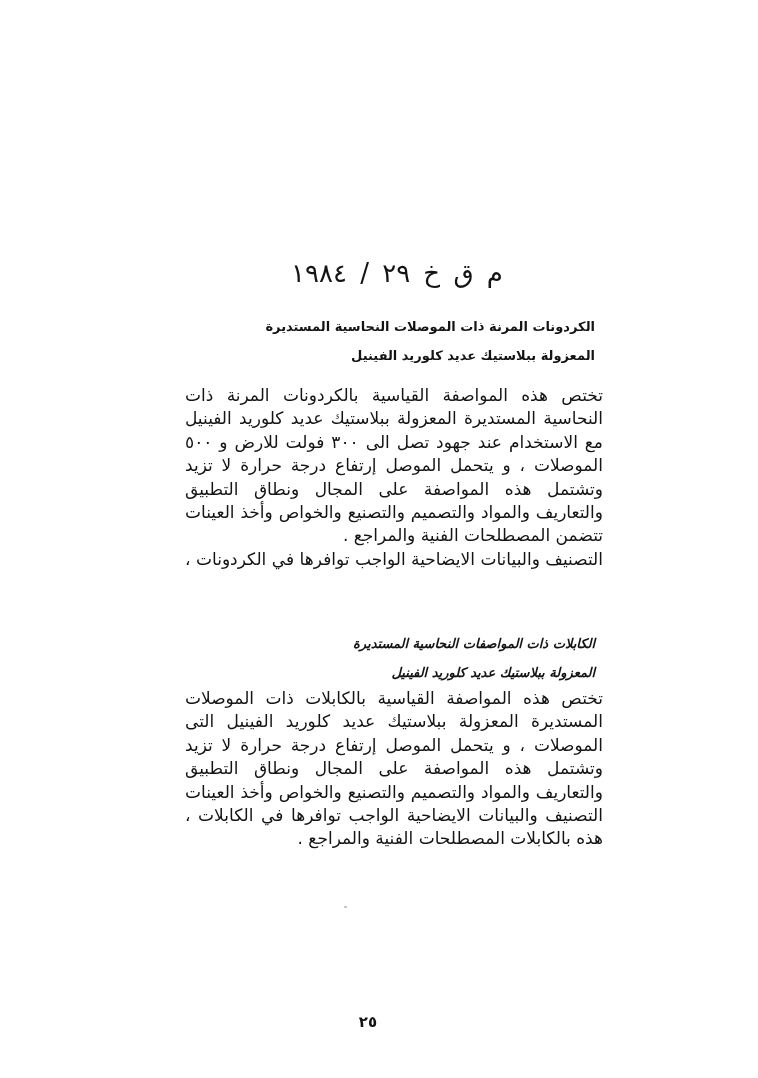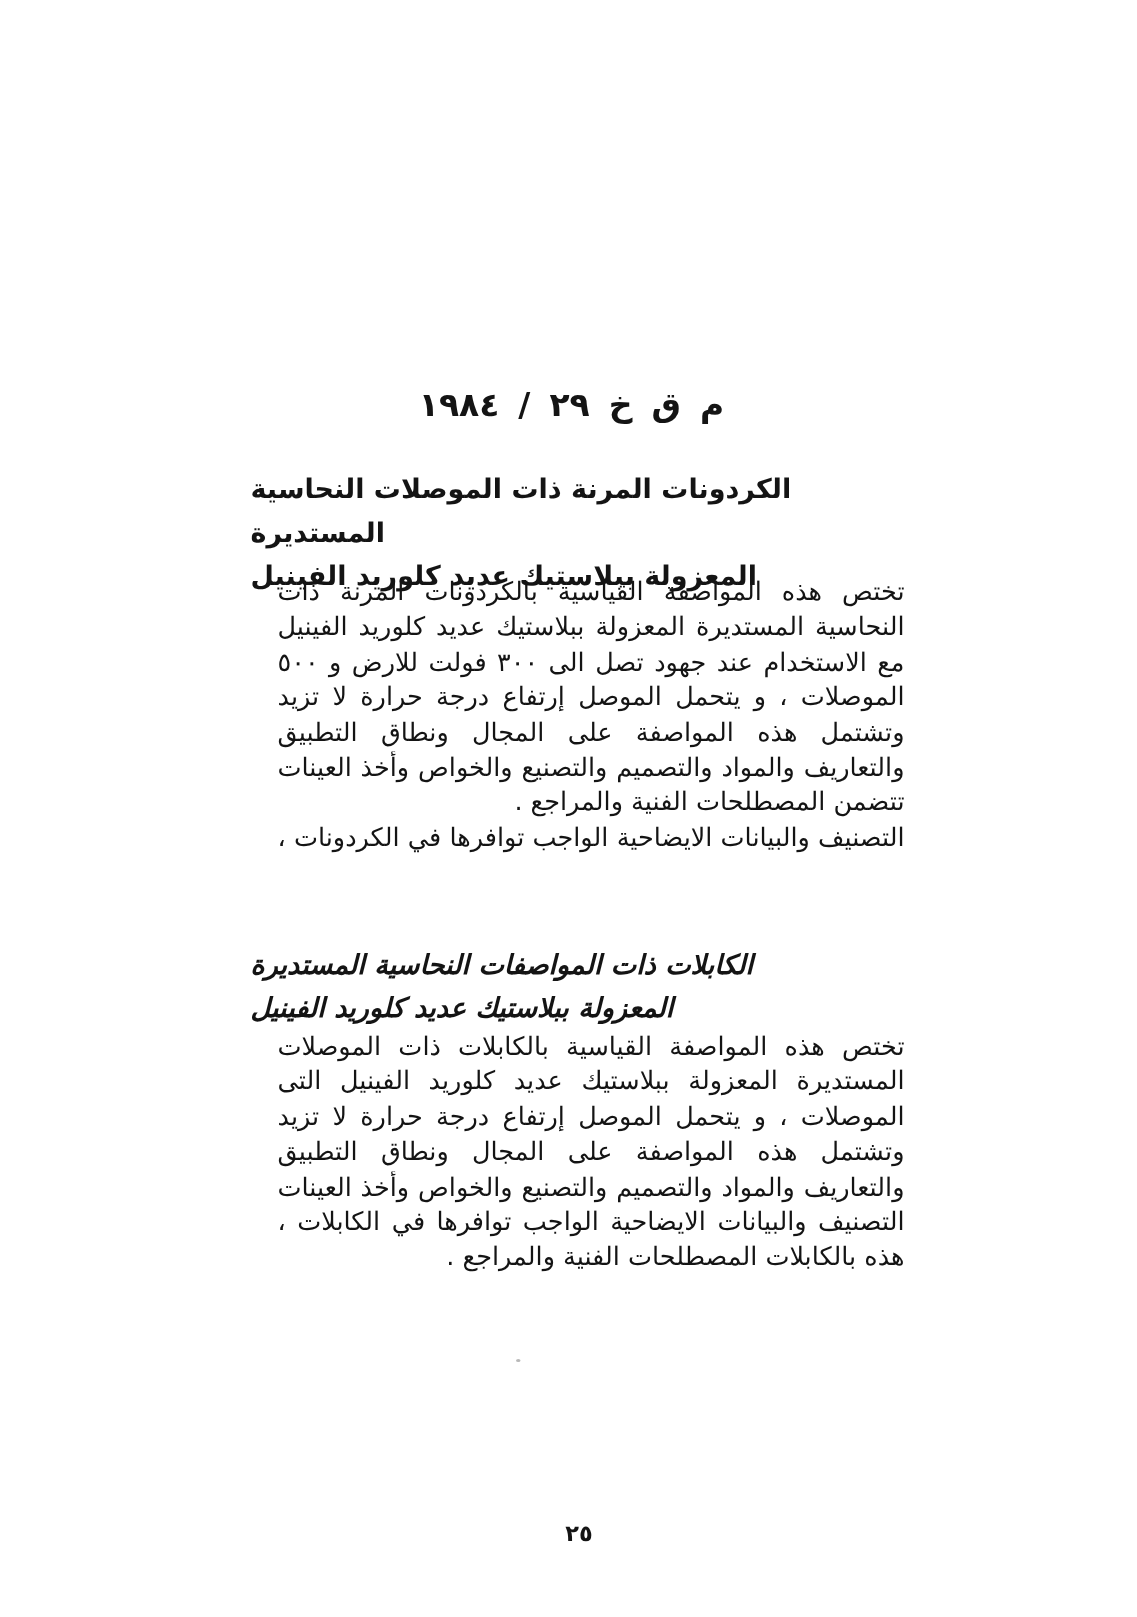--- a/index.html
+++ b/index.html
@@ -11,39 +11,39 @@
     position: relative;
     width: 758px;
     height: 1078px;
     background: #ffffff;
     overflow: hidden;
     font-family: "DejaVu Sans", sans-serif;
     color: #141414;
   }
   .std-code {
     position: absolute;
-    left: 167px;
+    left: 183px;
     width: 428px;
     text-align: center;
     direction: rtl;
-    font-size: 22px;
-    font-weight: 700;
+    font-size: 26px;
+    font-weight: 400;
     word-spacing: 5px;
     white-space: nowrap;
   }
   .code-1 { top: 258px; }
   .code-2 { top: 578px; }
   .doc-title {
     position: absolute;
     left: 167px;
     width: 428px;
-    text-align: left;
+    text-align: right;
     direction: rtl;
     font-weight: 700;
-    font-size: 18px;
+    font-size: 13px;
     line-height: 29px;
   }
   .title-1 { top: 312px; }
   .title-2 { top: 629px; font-style: italic; }
   .body-block {
     position: absolute;
     left: 152px;
     width: 418px;
     direction: rtl;
     font-size: 17px;
@@ -58,21 +58,21 @@
     text-align: justify;
     text-align-last: justify;
   }
   .jline.last {
     text-align: right;
     text-align-last: right;
   }
   .page-number {
     position: absolute;
     top: 1013px;
-    left: 356px;
+    left: 338px;
     width: 60px;
     text-align: center;
     direction: rtl;
     font-size: 15px;
     font-weight: 700;
   }
   .artifact-dot {
     position: absolute;
     top: 906px;
     left: 344px;

